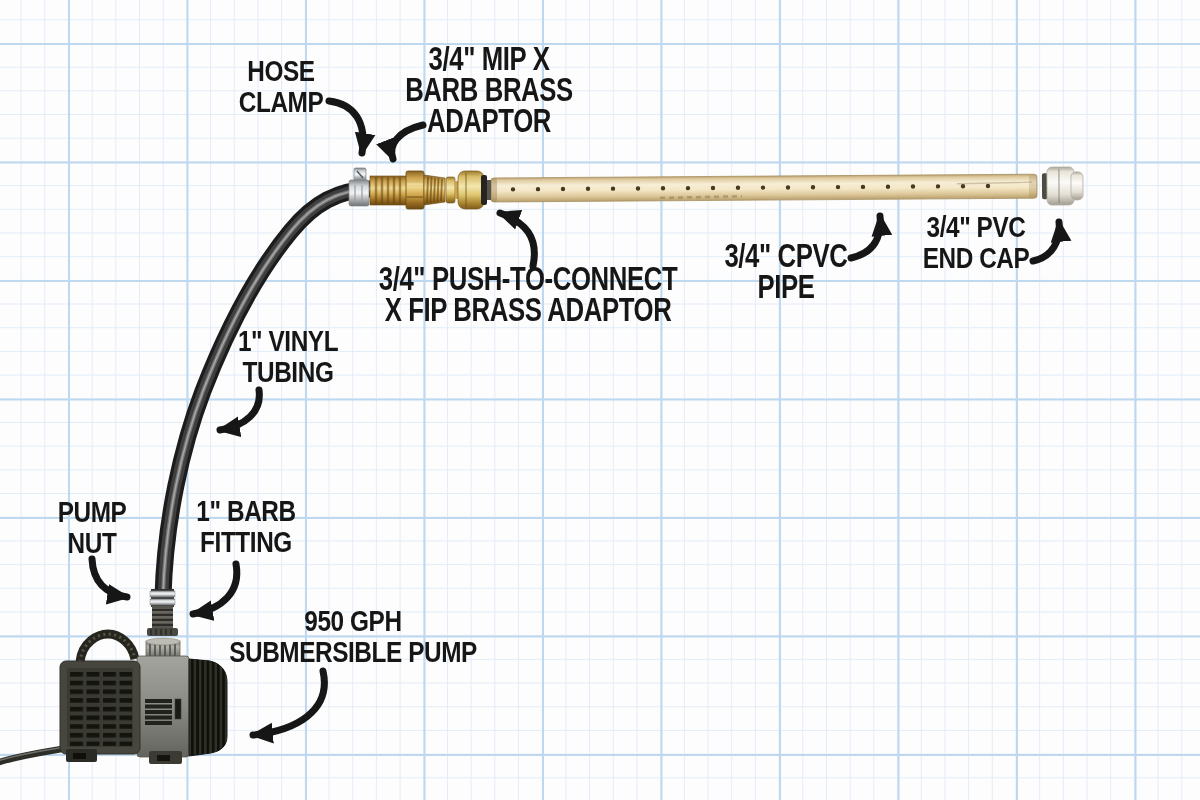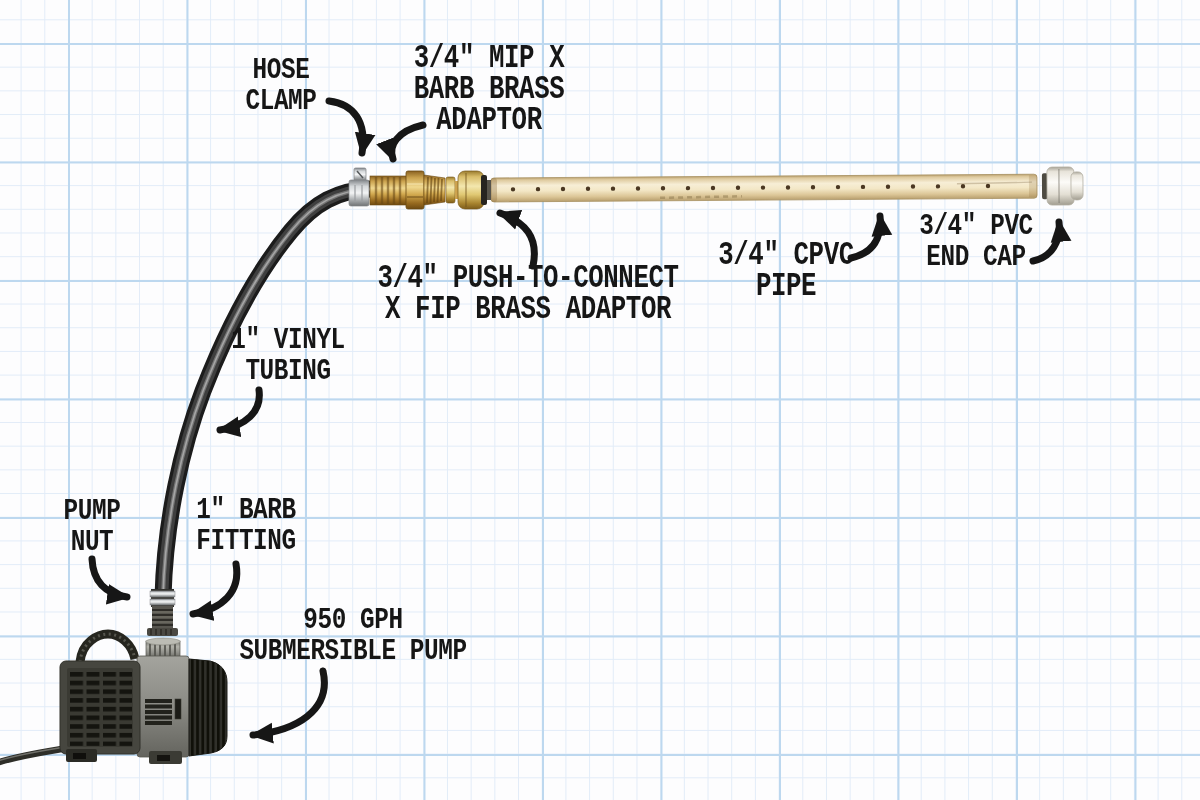--- a/index.html
+++ b/index.html
@@ -6,21 +6,21 @@
   .stage{
     position:relative;width:1200px;height:800px;overflow:hidden;
     background-color:var(--paper,#fdfdfe);
     background-image:
       linear-gradient(to right, var(--grid-major,#bdd8ef) 1.6px, transparent 1.6px),
       linear-gradient(to bottom, var(--grid-major,#bdd8ef) 1.6px, transparent 1.6px),
       linear-gradient(to right, var(--grid-minor,#e2ecf8) 1px, transparent 1px),
       linear-gradient(to bottom, var(--grid-minor,#e2ecf8) 1px, transparent 1px);
     background-size:118.5px 118.5px,118.5px 118.5px,23.7px 23.7px,23.7px 23.7px;
     background-position:68px 43px,68px 43px,20.6px 19.3px,20.6px 19.3px;
-    font-family:Liberation Mono, monospace;
+    font-family:Liberation Sans, sans-serif;
   }
   .art{position:absolute;left:0;top:0;}
   .lbl{
     position:absolute;color:var(--label-text,#161616);
     font-weight:800;text-align:center;white-space:nowrap;letter-spacing:-0.5px;
   }
   .lbl.sm{font-size:29px;line-height:30.5px;transform:translateX(-50%) scaleX(0.84);}
   .lbl.lg{font-size:33px;line-height:31px;transform:translateX(-50%) scaleX(0.78);}
   #lbl-hose {left:281px;top:56px;}
   #lbl-mip  {left:489px;top:43px;}

